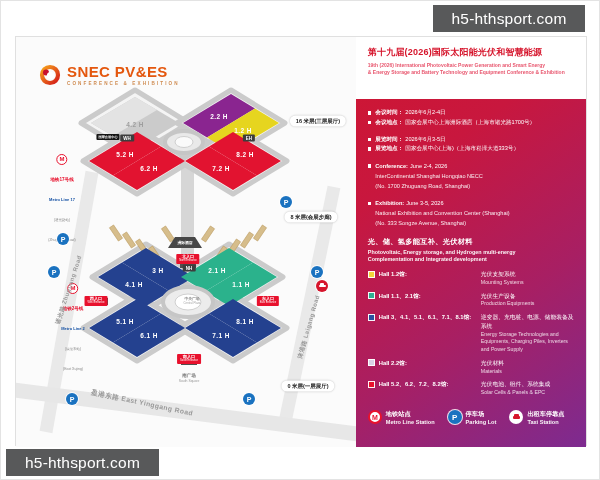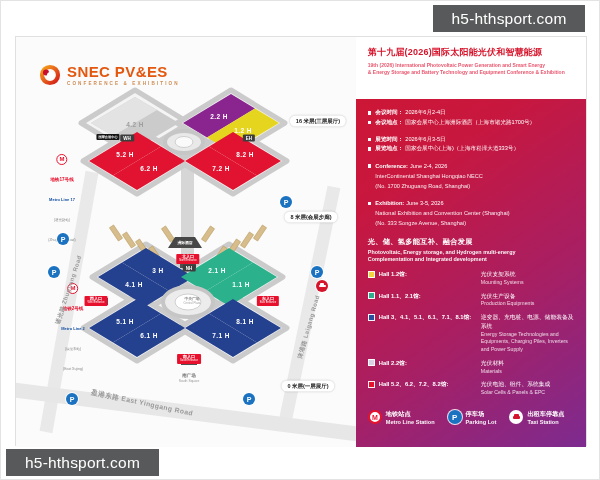--- a/index.html
+++ b/index.html
@@ -310,21 +310,21 @@
           <div class="head">
             <span class="bullet"></span>
             <span class="lbl">Exhibition:</span>
             <span>June 3-5, 2026</span>
           </div>
           <div class="sub">National Exhibition and Convention Center (Shanghai)</div>
           <div class="sub">(No. 333 Songze Avenue, Shanghai)</div>
         </div>
 
         <div class="theme">
-          <div class="cn">光、储、氢多能互补、融合发展</div>
+          <div class="cn">光、储、氢多能互补、光伏材料</div>
           <div class="en">
             <div>Photovoltaic, Energy storage, and Hydrogen multi-energy</div>
             <div>Complementation and Integrated development</div>
           </div>
         </div>
 
         <div class="legend">
           <div class="legend-row">
             <div class="legend-left">
               <span class="swatch sw0"></span>

